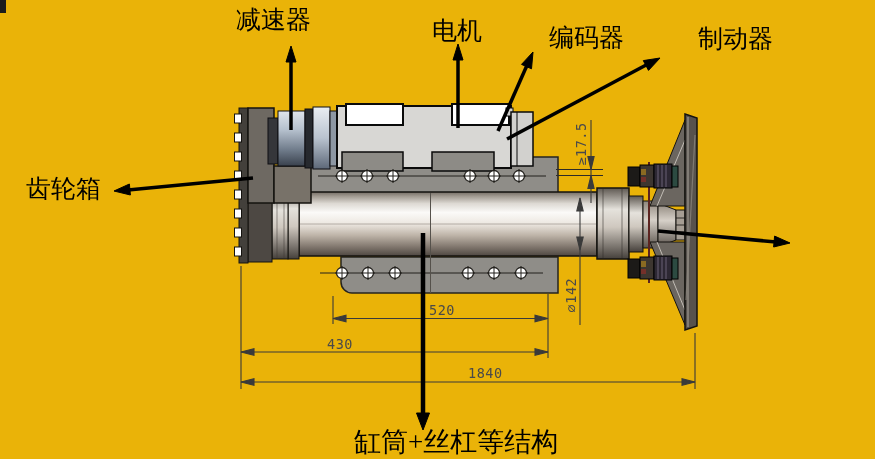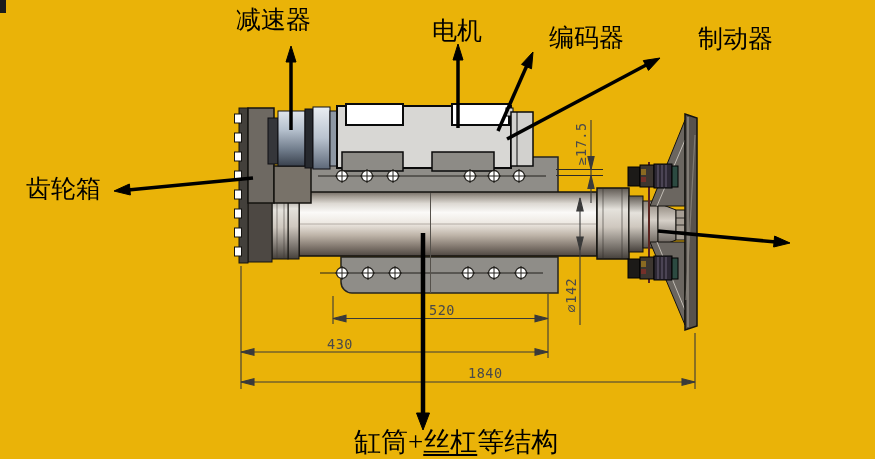--- a/index.html
+++ b/index.html
@@ -4,21 +4,21 @@
 <style>
   html,body{margin:0;padding:0;background:#fff;}
   .stage{position:relative;width:875px;height:459px;background:#eab308;overflow:hidden;
          font-family:"Liberation Serif","DejaVu Serif",serif;}
   .stage svg{position:absolute;left:0;top:0;}
   .lbl{position:absolute;color:#000;font-size:25px;line-height:1.05;white-space:nowrap;
        font-family:"Liberation Serif","DejaVu Serif",serif;}
   .dim{position:absolute;color:#4a4a4a;font-size:13.5px;letter-spacing:.5px;white-space:nowrap;
        font-family:"DejaVu Sans Mono","Liberation Mono",monospace;}
   .dim.rot{width:84px;text-align:center;transform:rotate(-90deg);}
-  .u{text-decoration:underline;text-underline-offset:3px;}
+  .u{text-underline-offset:3px;}
   .big{font-size:27px;}
 </style>
 </head>
 <body>
 
 <div class="stage">
 
 <svg width="875" height="459" viewBox="0 0 875 459">
   <defs>
     <linearGradient id="gBarrel" x1="0" y1="0" x2="0" y2="1">

